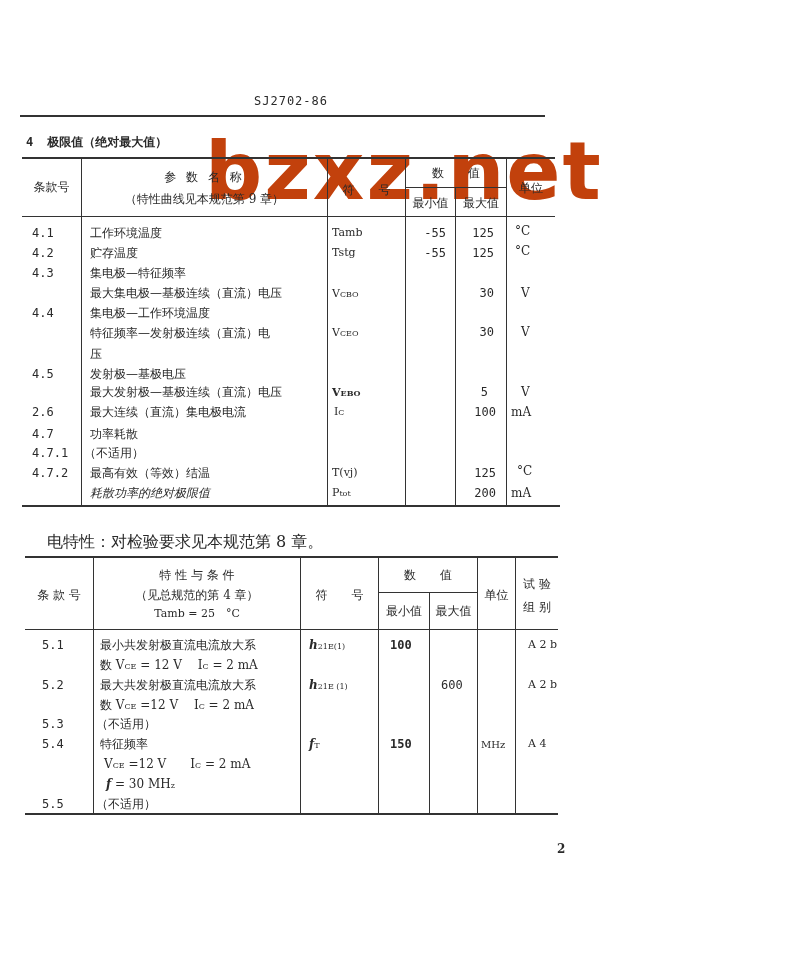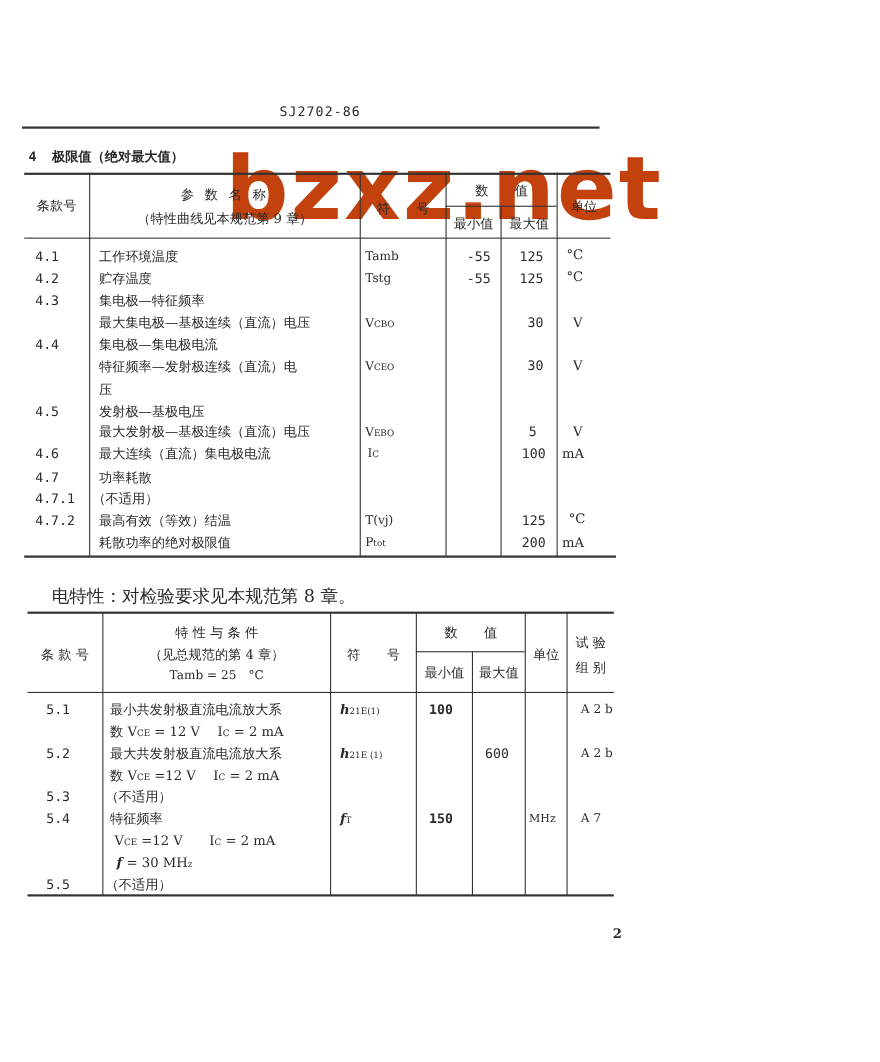--- a/index.html
+++ b/index.html
@@ -81,43 +81,43 @@
     <div class="cell" style="left:90px;top:266px;">集电极—特征频率</div>
   </div>
   <div>
     <div class="cell" style="left:90px;top:286px;">最大集电极—基极连续（直流）电压</div>
     <div class="cell sym" style="left:332px;top:287px;">V<span class="sub">CBO</span></div>
     <div class="cell num" style="left:456px;top:286px;width:38px;text-align:right;">30</div>
     <div class="cell" style="left:521px;top:286px;">V</div>
   </div>
   <div>
     <div class="cell num" style="left:32px;top:306px;">4.4</div>
-    <div class="cell" style="left:90px;top:306px;">集电极—集电极电流</div>
+    <div class="cell" style="left:90px;top:306px;">集电极—工作环境温度</div>
   </div>
   <div>
     <div class="cell" style="left:90px;top:326px;">特征频率—发射极连续（直流）电</div>
     <div class="cell sym" style="left:332px;top:326px;">V<span class="sub">CEO</span></div>
     <div class="cell num" style="left:456px;top:325px;width:38px;text-align:right;">30</div>
     <div class="cell" style="left:521px;top:325px;">V</div>
   </div>
   <div>
     <div class="cell" style="left:90px;top:347px;">压</div>
   </div>
   <div>
     <div class="cell num" style="left:32px;top:367px;">4.5</div>
     <div class="cell" style="left:90px;top:367px;">发射极—基极电压</div>
   </div>
   <div>
     <div class="cell" style="left:90px;top:385px;">最大发射极—基极连续（直流）电压</div>
-    <div class="cell sym" style="left:332px;top:386px;">V<span class="sub">EBO</span></div>
+    <div class="cell sym" style="left:332px;top:386px;font-weight:bold;">V<span class="sub">EBO</span></div>
     <div class="cell num" style="left:456px;top:385px;width:32px;text-align:right;">5</div>
     <div class="cell" style="left:521px;top:385px;">V</div>
   </div>
   <div>
-    <div class="cell num" style="left:32px;top:405px;">4.6</div>
+    <div class="cell num" style="left:32px;top:405px;">2.6</div>
     <div class="cell" style="left:90px;top:405px;">最大连续（直流）集电极电流</div>
     <div class="cell sym" style="left:334px;top:405px;">I<span class="sub">C</span></div>
     <div class="cell num" style="left:456px;top:405px;width:40px;text-align:right;">100</div>
     <div class="cell" style="left:511px;top:405px;">mA</div>
   </div>
   <div>
     <div class="cell num" style="left:32px;top:427px;">4.7</div>
     <div class="cell" style="left:90px;top:427px;">功率耗散</div>
   </div>
   <div>
@@ -125,21 +125,21 @@
     <div class="cell" style="left:84px;top:446px;">（不适用）</div>
   </div>
   <div>
     <div class="cell num" style="left:32px;top:466px;">4.7.2</div>
     <div class="cell" style="left:90px;top:466px;">最高有效（等效）结温</div>
     <div class="cell sym" style="left:332px;top:466px;">T(vj)</div>
     <div class="cell num" style="left:456px;top:466px;width:40px;text-align:right;">125</div>
     <div class="cell" style="left:517px;top:464px;">°C</div>
   </div>
   <div>
-    <div class="cell" style="left:90px;top:486px;">耗散功率的绝对极限值</div>
+    <div class="cell" style="left:90px;top:486px;font-style:italic;">耗散功率的绝对极限值</div>
     <div class="cell sym" style="left:332px;top:486px;">P<span class="sub">tot</span></div>
     <div class="cell num" style="left:456px;top:486px;width:40px;text-align:right;">200</div>
     <div class="cell" style="left:511px;top:486px;">mA</div>
   </div>
 </div>
 
 <div class="abs note">电特性：对检验要求见本规范第 8 章。</div>
 
 <div>
   <div class="line" style="left:25px;top:556px;width:533px;height:2px;"></div>
@@ -190,21 +190,21 @@
   </div>
 
   <div>
     <div class="cell num" style="left:42px;top:737px;">5.4</div>
     <div class="cell" style="left:100px;top:737px;">特征频率</div>
     <div class="cell" style="left:104px;top:757px;">V<span class="sub">CE</span> =12 V　　I<span class="sub">C</span> = 2 mA</div>
     <div class="cell" style="left:106px;top:777px;"><span class="ital">f</span> = 30 MH<span class="sub">z</span></div>
     <div class="cell" style="left:309px;top:737px;"><span class="ital">f</span><span class="sub">T</span></div>
     <div class="cell num" style="left:390px;top:737px;font-weight:bold;">150</div>
     <div class="cell" style="left:481px;top:738px;font-size:10px;">MHz</div>
-    <div class="cell" style="left:528px;top:737px;font-size:11px;">A 7</div>
+    <div class="cell" style="left:528px;top:737px;font-size:11px;">A 4</div>
   </div>
 
   <div>
     <div class="cell num" style="left:42px;top:797px;">5.5</div>
     <div class="cell" style="left:96px;top:797px;">（不适用）</div>
   </div>
 </div>
 
 <div class="abs pageno">2</div>
 

